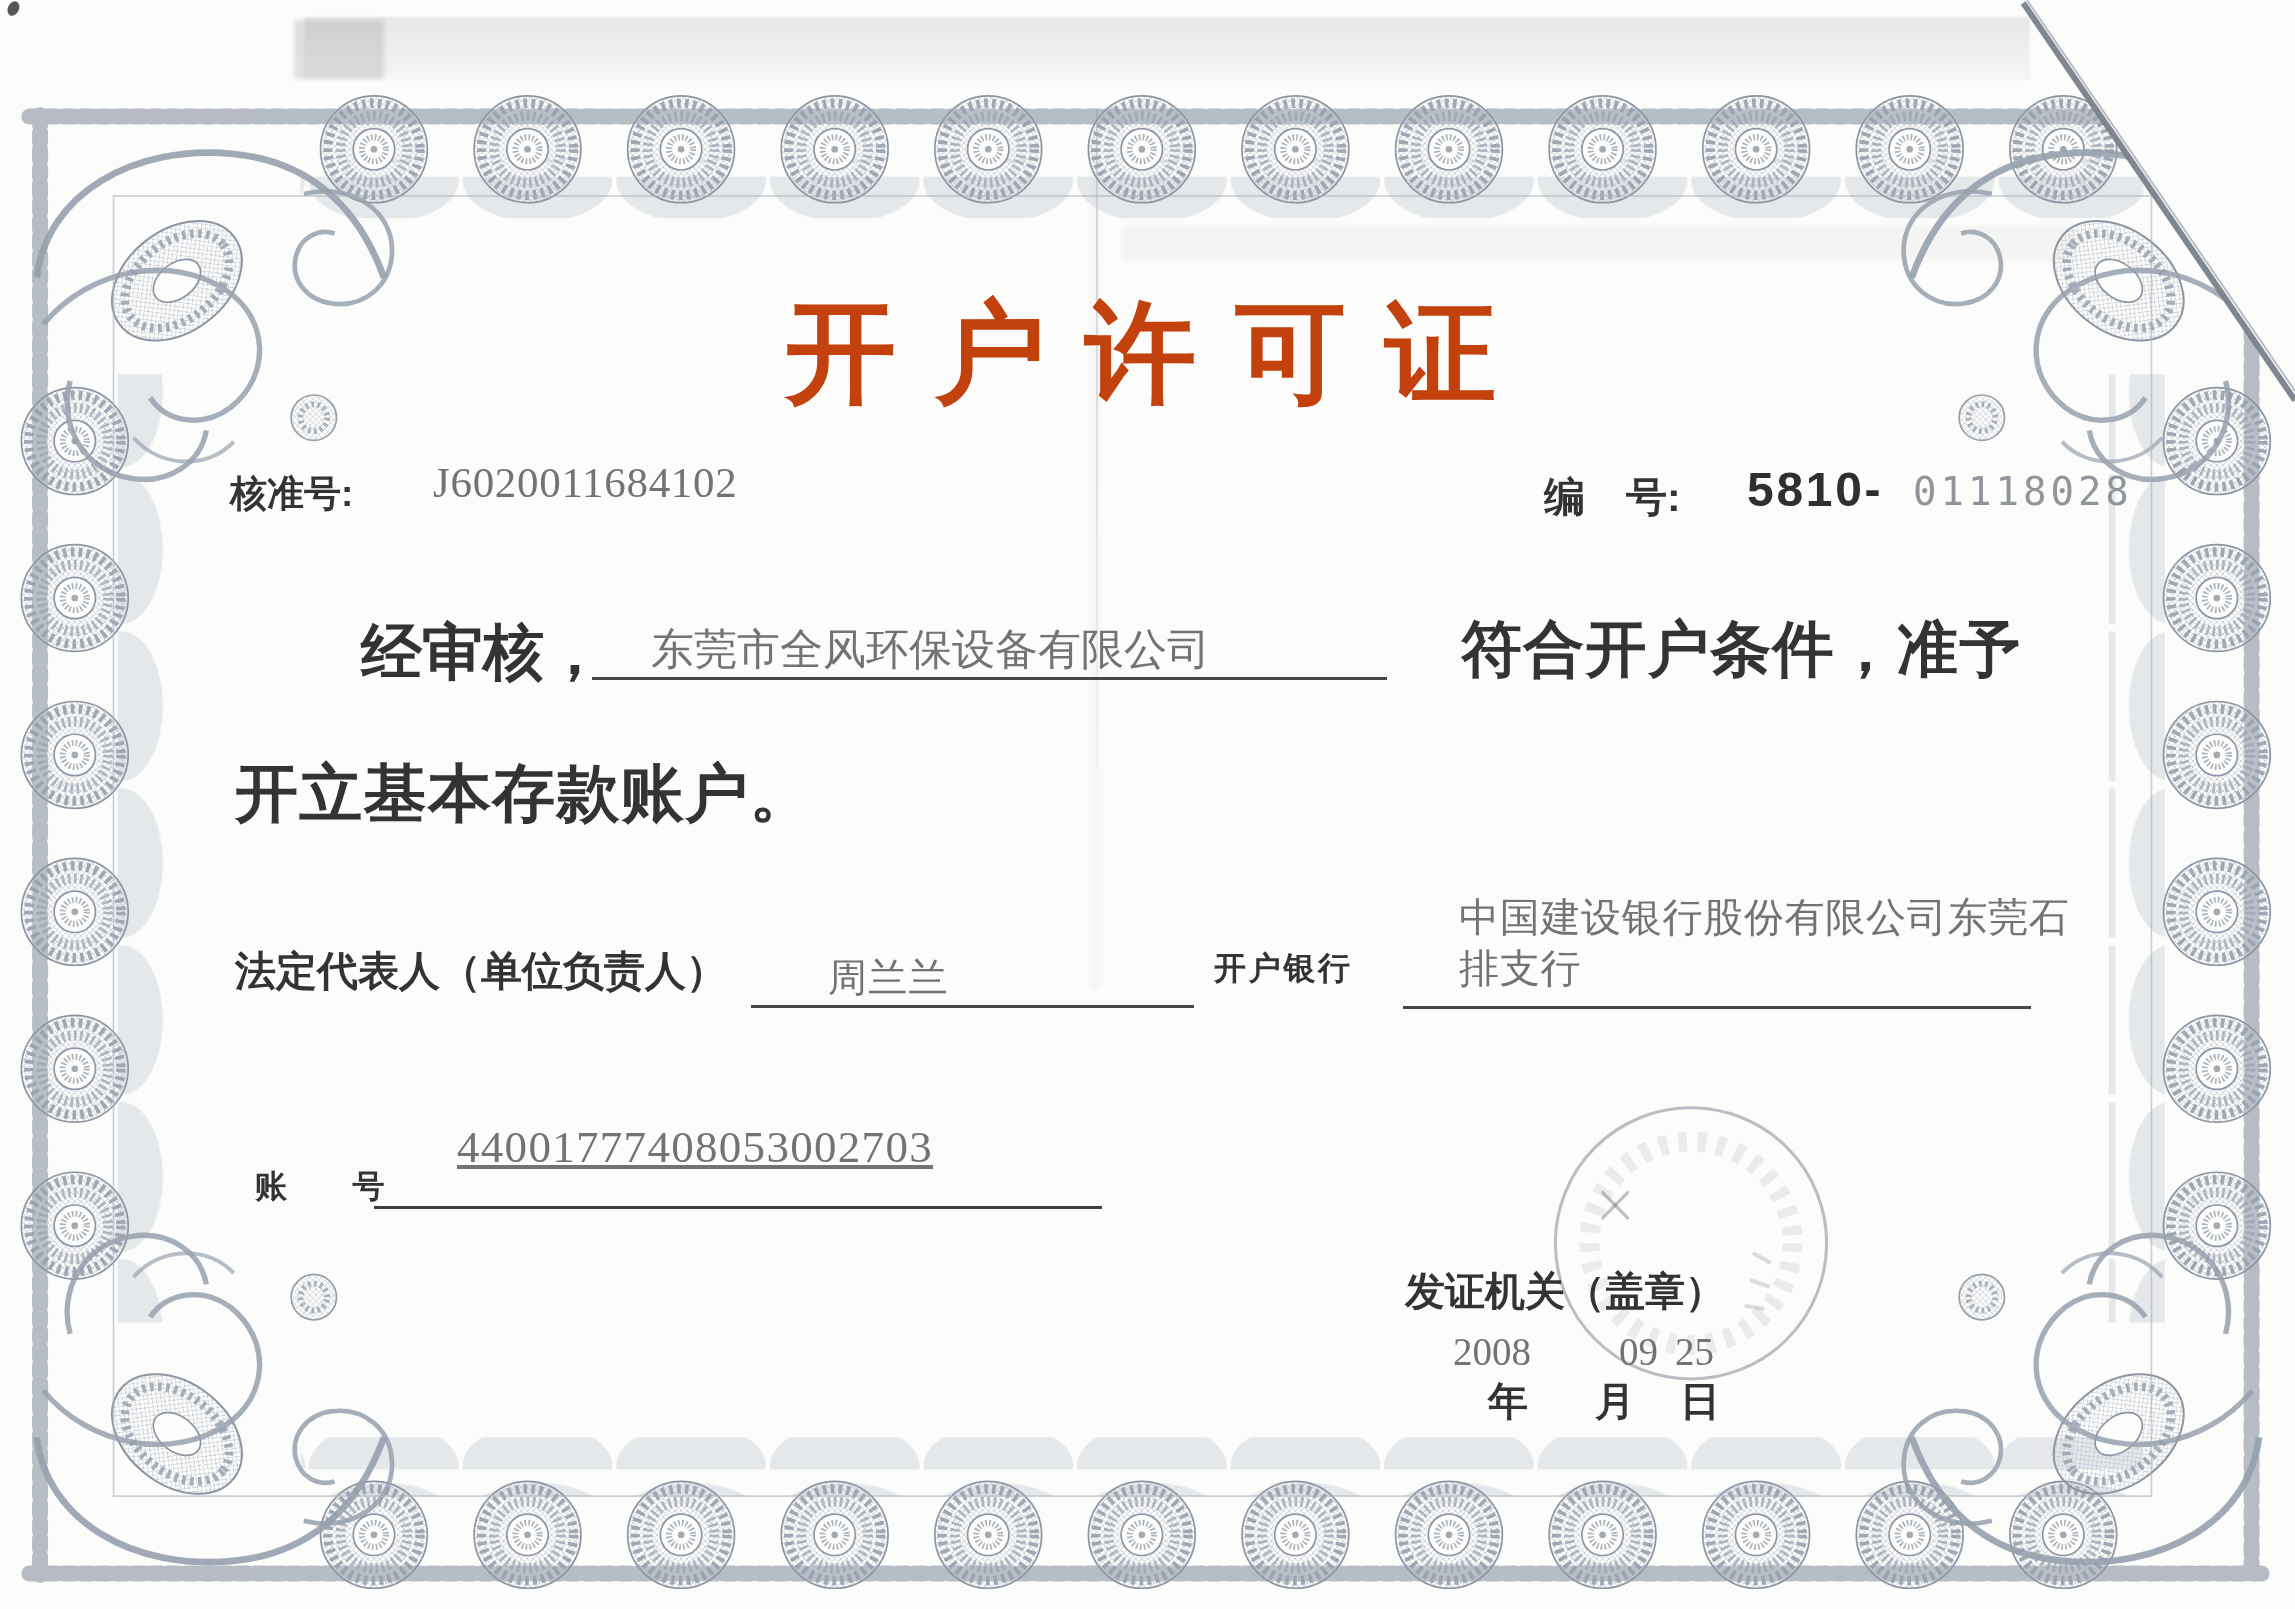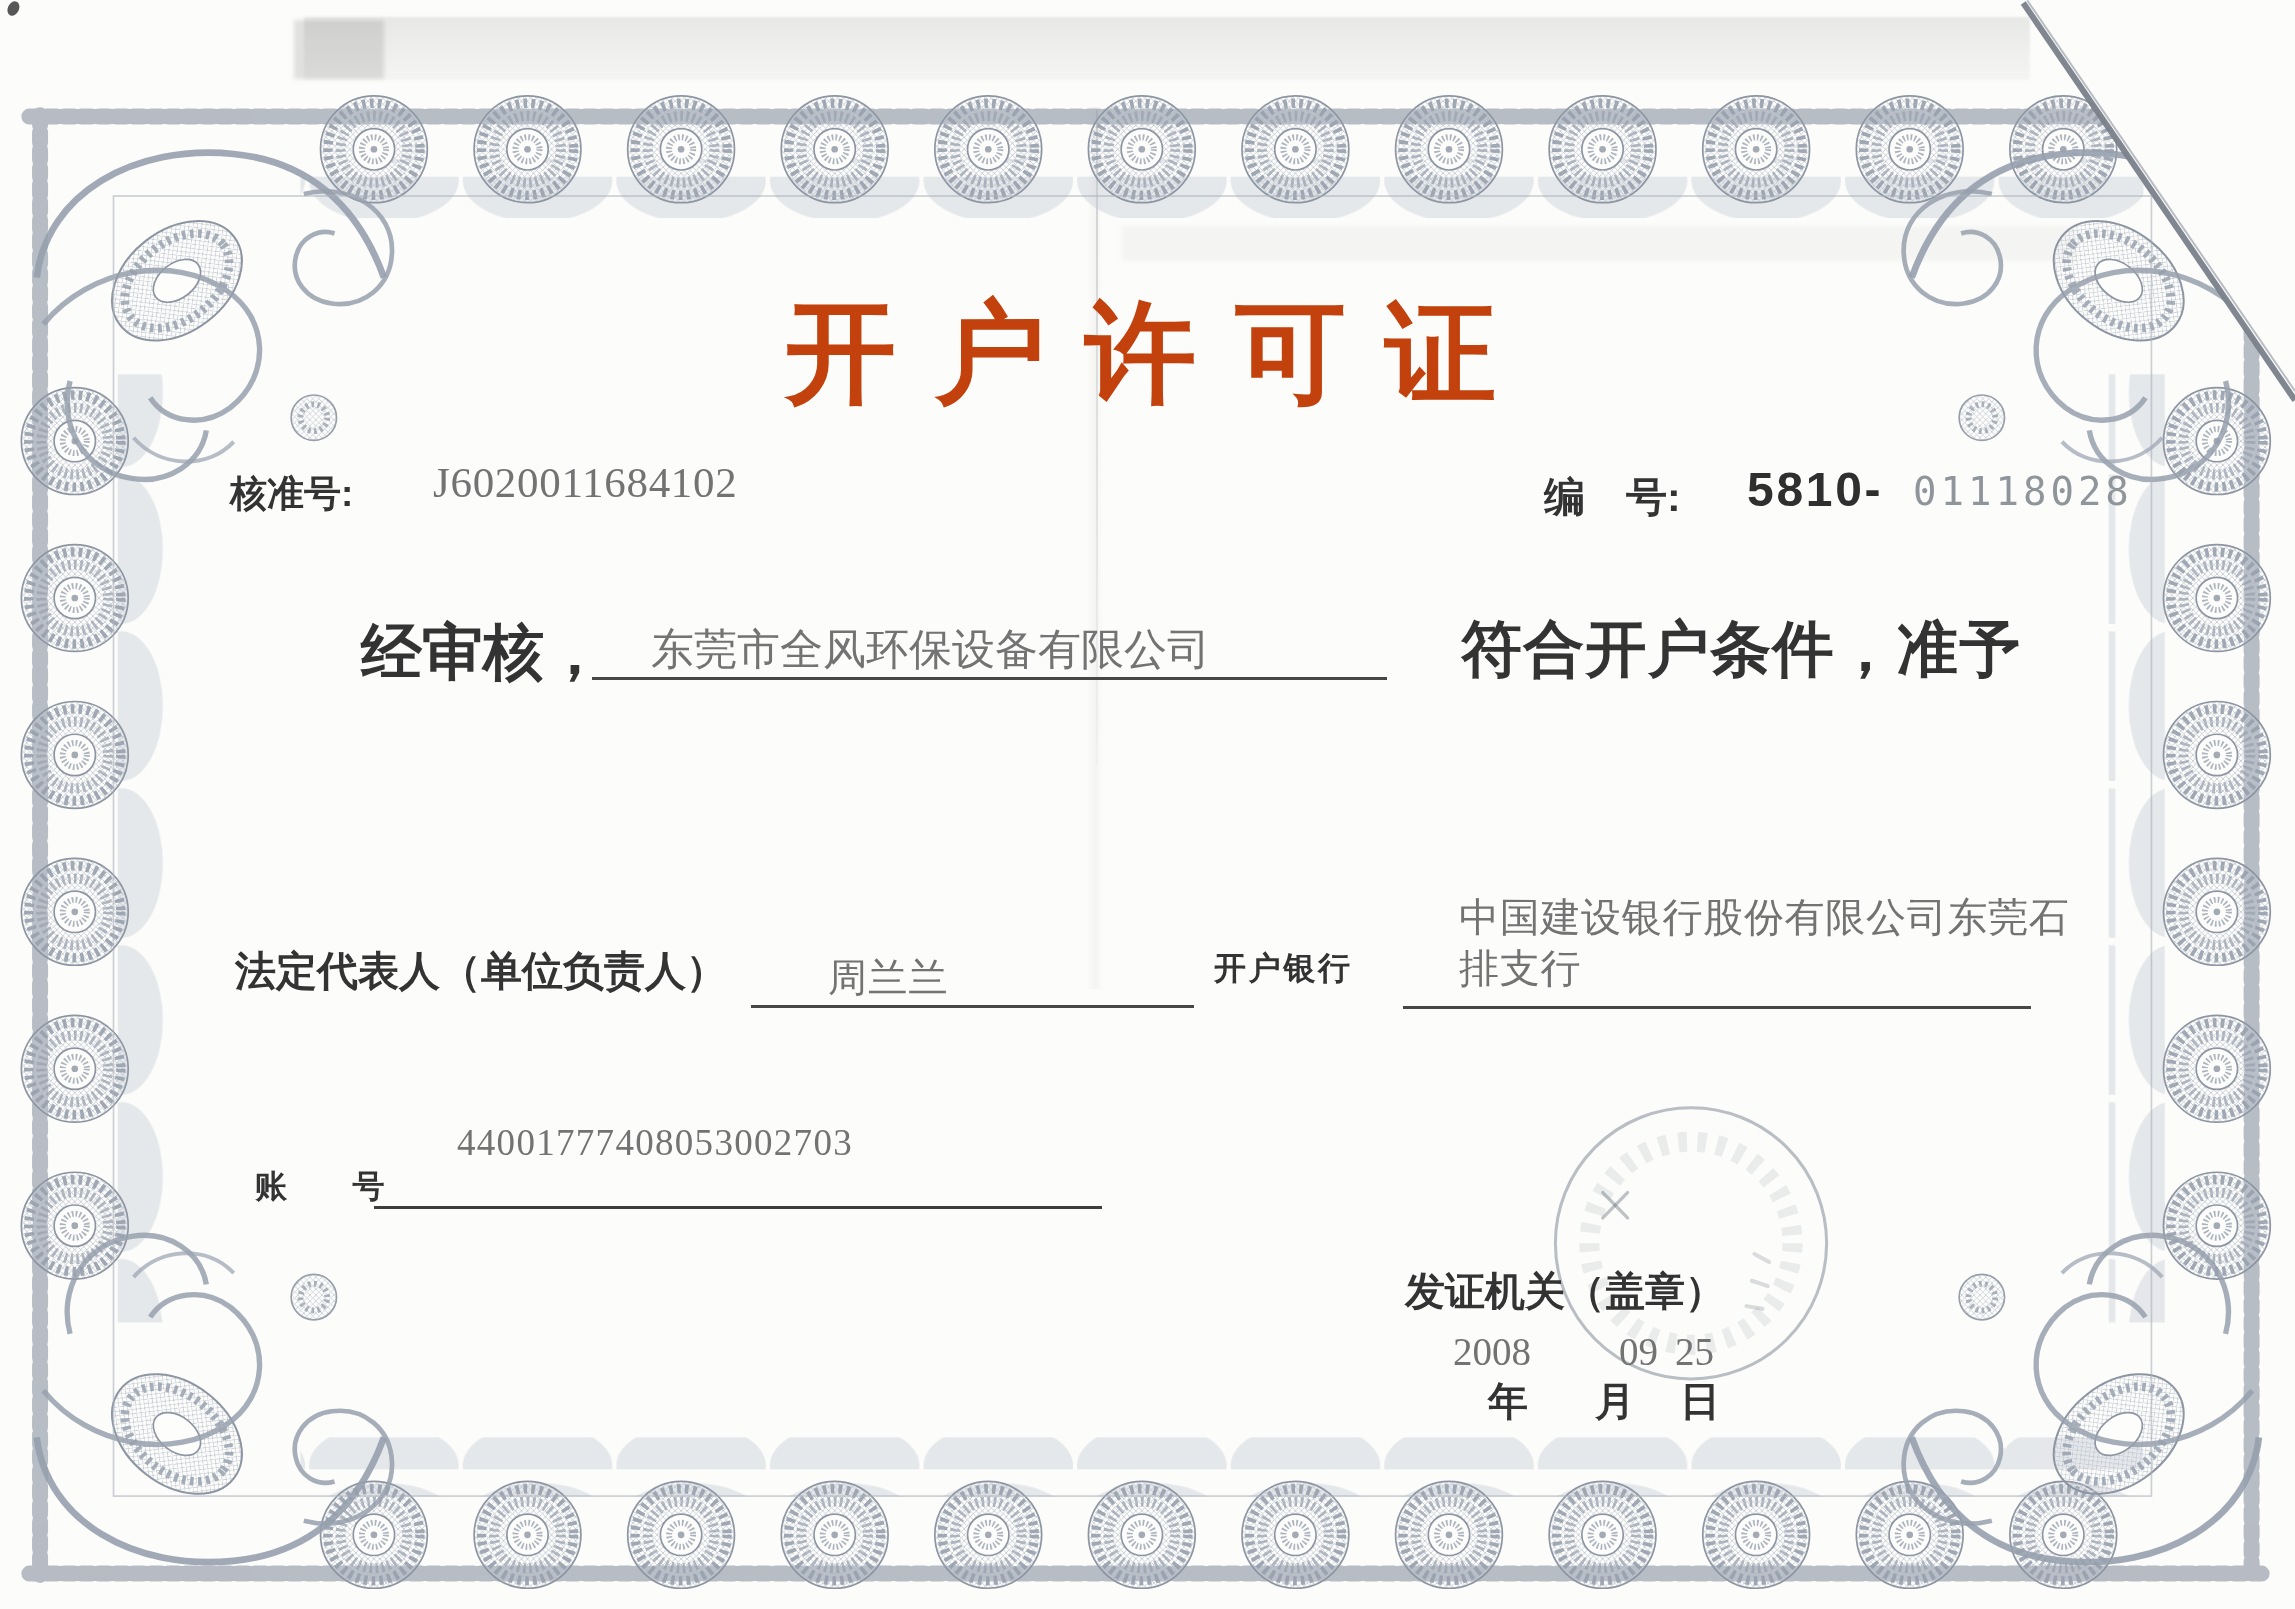--- a/index.html
+++ b/index.html
@@ -165,32 +165,33 @@
   <div class="abs lbl" style="left:1544px;top:470px;font-size:41px;">编　号:</div>
   <div class="abs" style="left:1747px;top:462px;font-size:48px;font-weight:700;letter-spacing:2.7px;color:#2f2f2f;">5810-</div>
   <div class="abs" style="left:1913px;top:469px;font-size:39px;font-family:'DejaVu Sans Mono',monospace;
               letter-spacing:4px;color:#8f959b;">01118028</div>
 
   <div class="abs lbl" style="left:361px;top:612px;font-size:61px;white-space:nowrap;">经审核，</div>
   <div class="abs val" style="left:651px;top:621px;font-size:43px;white-space:nowrap;">东莞市全风环保设备有限公司</div>
   <div class="uline" style="left:592px;top:677px;width:795px;"></div>
   <div class="abs lbl" style="left:1461px;top:609px;font-size:61px;letter-spacing:1.3px;white-space:nowrap;">符合开户条件，准予</div>
 
+  <div class="abs lbl" style="left:235px;top:751px;font-size:63px;letter-spacing:1.3px;white-space:nowrap;">开立基本存款账户。</div>
 
   <div class="abs lbl" style="left:235px;top:944px;font-size:41px;white-space:nowrap;">法定代表人（单位负责人）</div>
   <div class="abs val" style="left:828px;top:951px;font-size:39px;letter-spacing:1.3px;">周兰兰</div>
   <div class="uline" style="left:751px;top:1005px;width:443px;"></div>
 
   <div class="abs lbl" style="left:1214px;top:947px;font-size:32px;letter-spacing:2.7px;white-space:nowrap;text-align:right;">开户银行</div>
   <div class="abs val" style="left:1459px;top:892px;width:641px;font-size:40px;line-height:51px;
               letter-spacing:0.7px;word-break:break-all;">中国建设银行股份有限公司东莞石排支行</div>
   <div class="uline" style="left:1403px;top:1006px;width:628px;"></div>
 
   <div class="abs lbl" style="left:235px;top:1165px;font-size:32px;letter-spacing:16.7px;white-space:nowrap;margin-left:20px;">账　号</div>
-  <div class="abs val" style="left:457px;top:1121px;font-size:37px;letter-spacing:1.3px;white-space:nowrap;">44001777408053002703</div>
+  <div class="abs val" style="left:457px;top:1121px;font-size:45px;letter-spacing:1.3px;white-space:nowrap;text-decoration:underline;">44001777408053002703</div>
   <div class="uline" style="left:374px;top:1206px;width:728px;height:3.3px;background:#3e3e3e;"></div>
 
   <div class="abs lbl" style="left:1405px;top:1264px;font-size:40px;white-space:nowrap;">发证机关（盖章）</div>
   <div class="abs val" style="left:1453px;top:1329px;font-size:39px;">2008</div>
   <div class="abs val" style="left:1595px;top:1329px;font-size:39px;margin-left:24px;">09</div>
   <div class="abs val" style="left:1675px;top:1329px;font-size:39px;">25</div>
   <div class="abs lbl" style="left:1488px;top:1374px;font-size:40px;">年</div>
   <div class="abs lbl" style="left:1595px;top:1374px;font-size:40px;">月</div>
   <div class="abs lbl" style="left:1680px;top:1374px;font-size:40px;">日</div>
 

